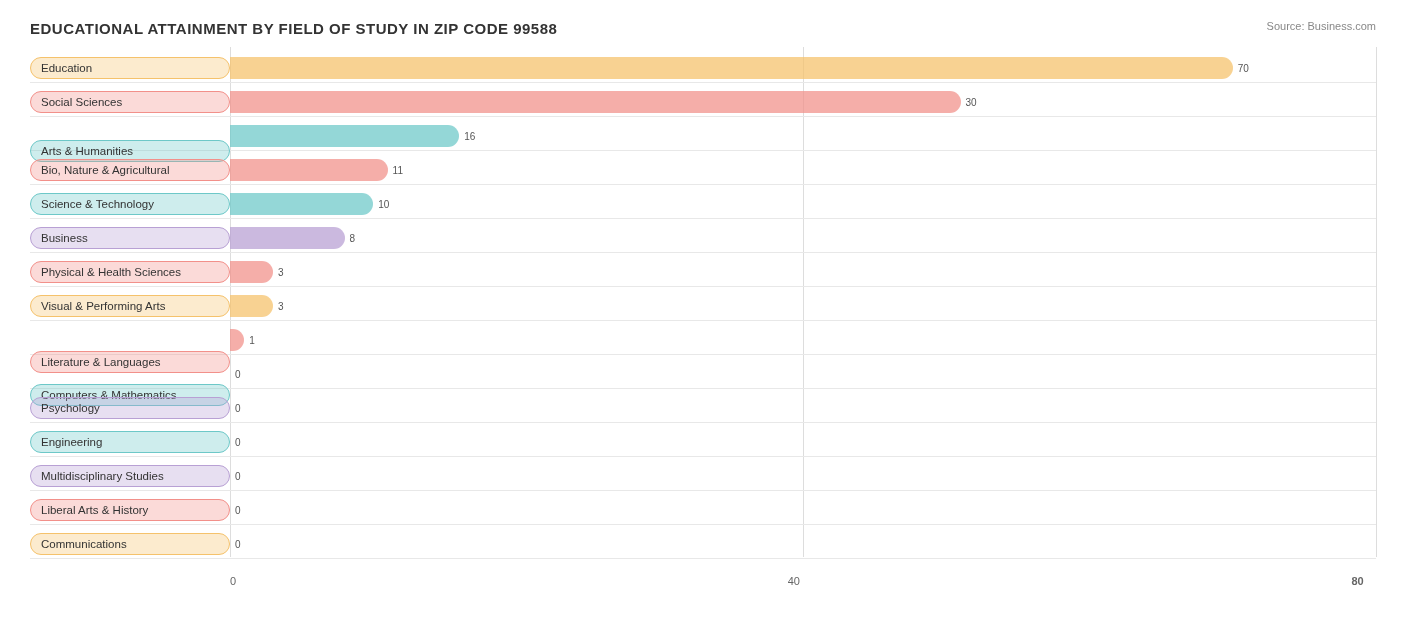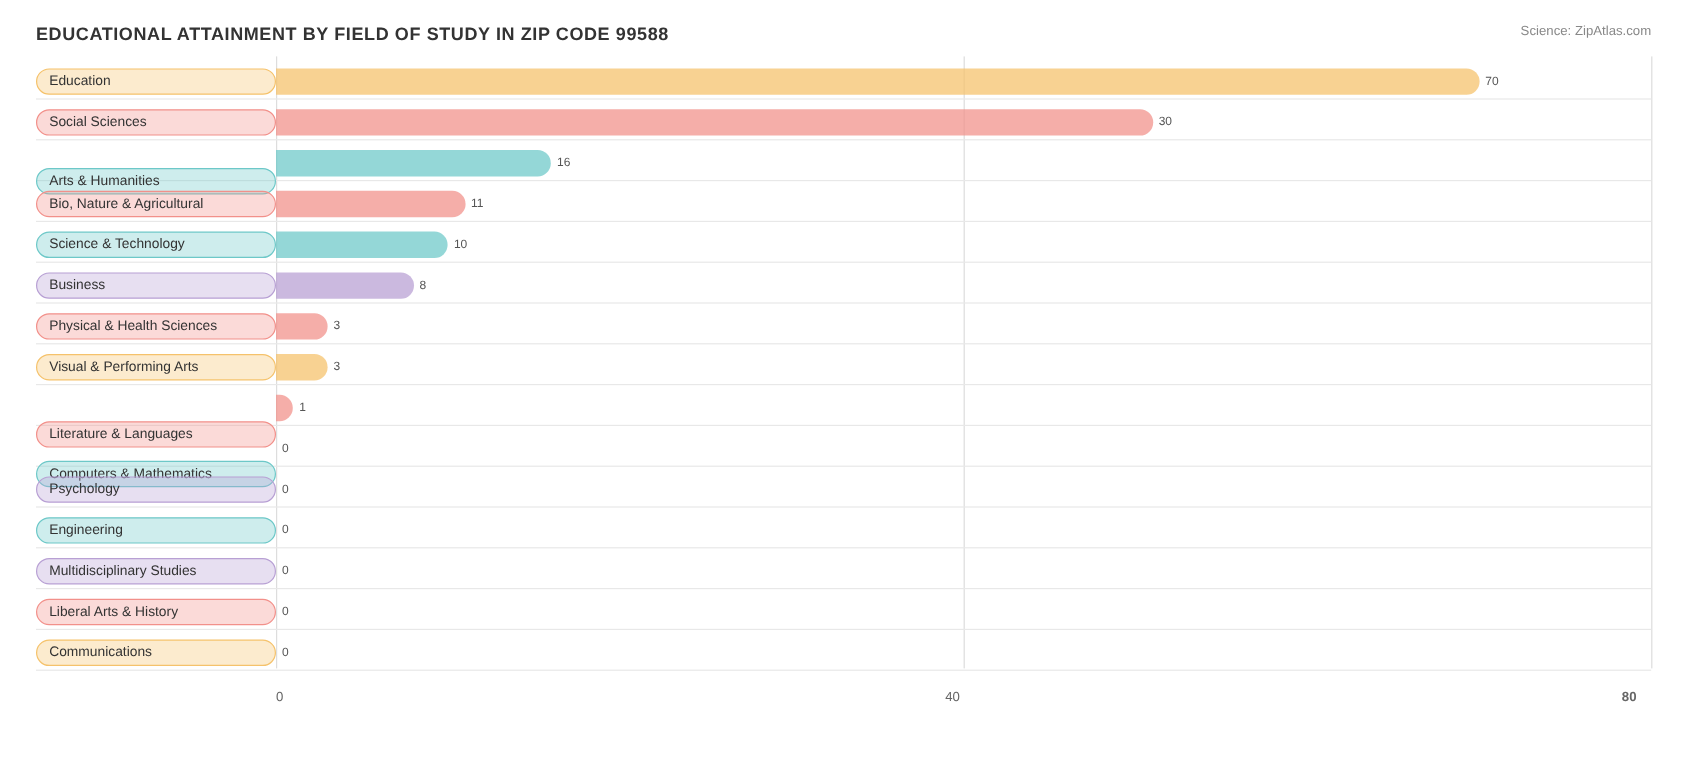--- a/index.html
+++ b/index.html
@@ -116,21 +116,21 @@
       transform: translateX(-50%);
     }
     .x-tick:first-child { transform: translateX(0); }
     .x-tick:last-child { transform: translateX(-100%); font-weight: bold; }
   </style>
 </head>
 <body>
 
 <div class="chart-container">
   <div class="title">EDUCATIONAL ATTAINMENT BY FIELD OF STUDY IN ZIP CODE 99588</div>
-  <div class="source">Science: ZipAtlas.com</div>
+  <div class="source">Source: Business.com</div>
   <div class="chart-area" id="chart-area">
   <div class="grid-lines">
         <div class="grid-line" style="left: 0%;"></div>
         <div class="grid-line" style="left: 50%;"></div>
         <div class="grid-line" style="left: 100%;"></div>
       </div>
       <div style="padding-top: 5px;">
         <div class="bar-row">
           <div class="bar-label" style="background-color: rgba(245, 194, 107, 0.333); border: 1.5px solid rgb(245, 194, 107);">Education</div>
           <div class="bar-track">

